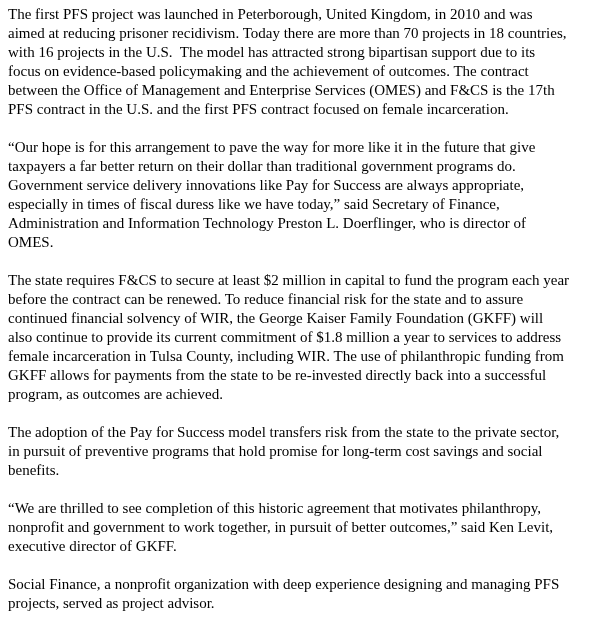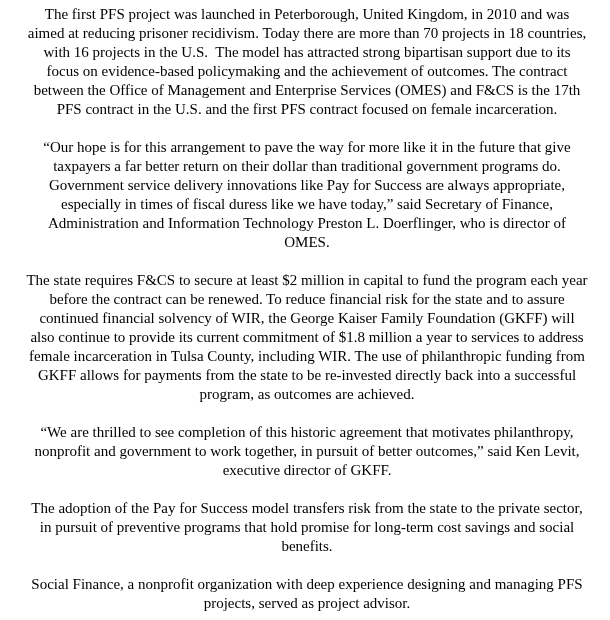--- a/index.html
+++ b/index.html
@@ -15,21 +15,20 @@
     color: #000000;
     padding: 5px 4px 0 8px;
     overflow: hidden;
     font-family: "Liberation Serif", "DejaVu Serif", serif;
     font-size: 15px;
     line-height: 19px;
   }
   .para {
     white-space: pre-wrap;
     margin: 0 0 19px 0;
-    text-align: center;
   }
   .para:last-child {
     margin-bottom: 16px;
   }
 </style>
 </head>
 <body>
 
 <div class="page">
   <div class="para">The first PFS project was launched in Peterborough, United Kingdom, in 2010 and was
@@ -44,21 +43,21 @@
 especially in times of fiscal duress like we have today,” said Secretary of Finance,
 Administration and Information Technology Preston L. Doerflinger, who is director of
 OMES.</div>
   <div class="para">The state requires F&amp;CS to secure at least $2 million in capital to fund the program each year
 before the contract can be renewed. To reduce financial risk for the state and to assure
 continued financial solvency of WIR, the George Kaiser Family Foundation (GKFF) will
 also continue to provide its current commitment of $1.8 million a year to services to address
 female incarceration in Tulsa County, including WIR. The use of philanthropic funding from
 GKFF allows for payments from the state to be re-invested directly back into a successful
 program, as outcomes are achieved.</div>
+  <div class="para">The adoption of the Pay for Success model transfers risk from the state to the private sector,
+in pursuit of preventive programs that hold promise for long-term cost savings and social
+benefits.</div>
   <div class="para">“We are thrilled to see completion of this historic agreement that motivates philanthropy,
 nonprofit and government to work together, in pursuit of better outcomes,” said Ken Levit,
 executive director of GKFF.</div>
-  <div class="para">The adoption of the Pay for Success model transfers risk from the state to the private sector,
-in pursuit of preventive programs that hold promise for long-term cost savings and social
-benefits.</div>
   <div class="para">Social Finance, a nonprofit organization with deep experience designing and managing PFS
 projects, served as project advisor.</div>
 </div>
 
 </body></html>

